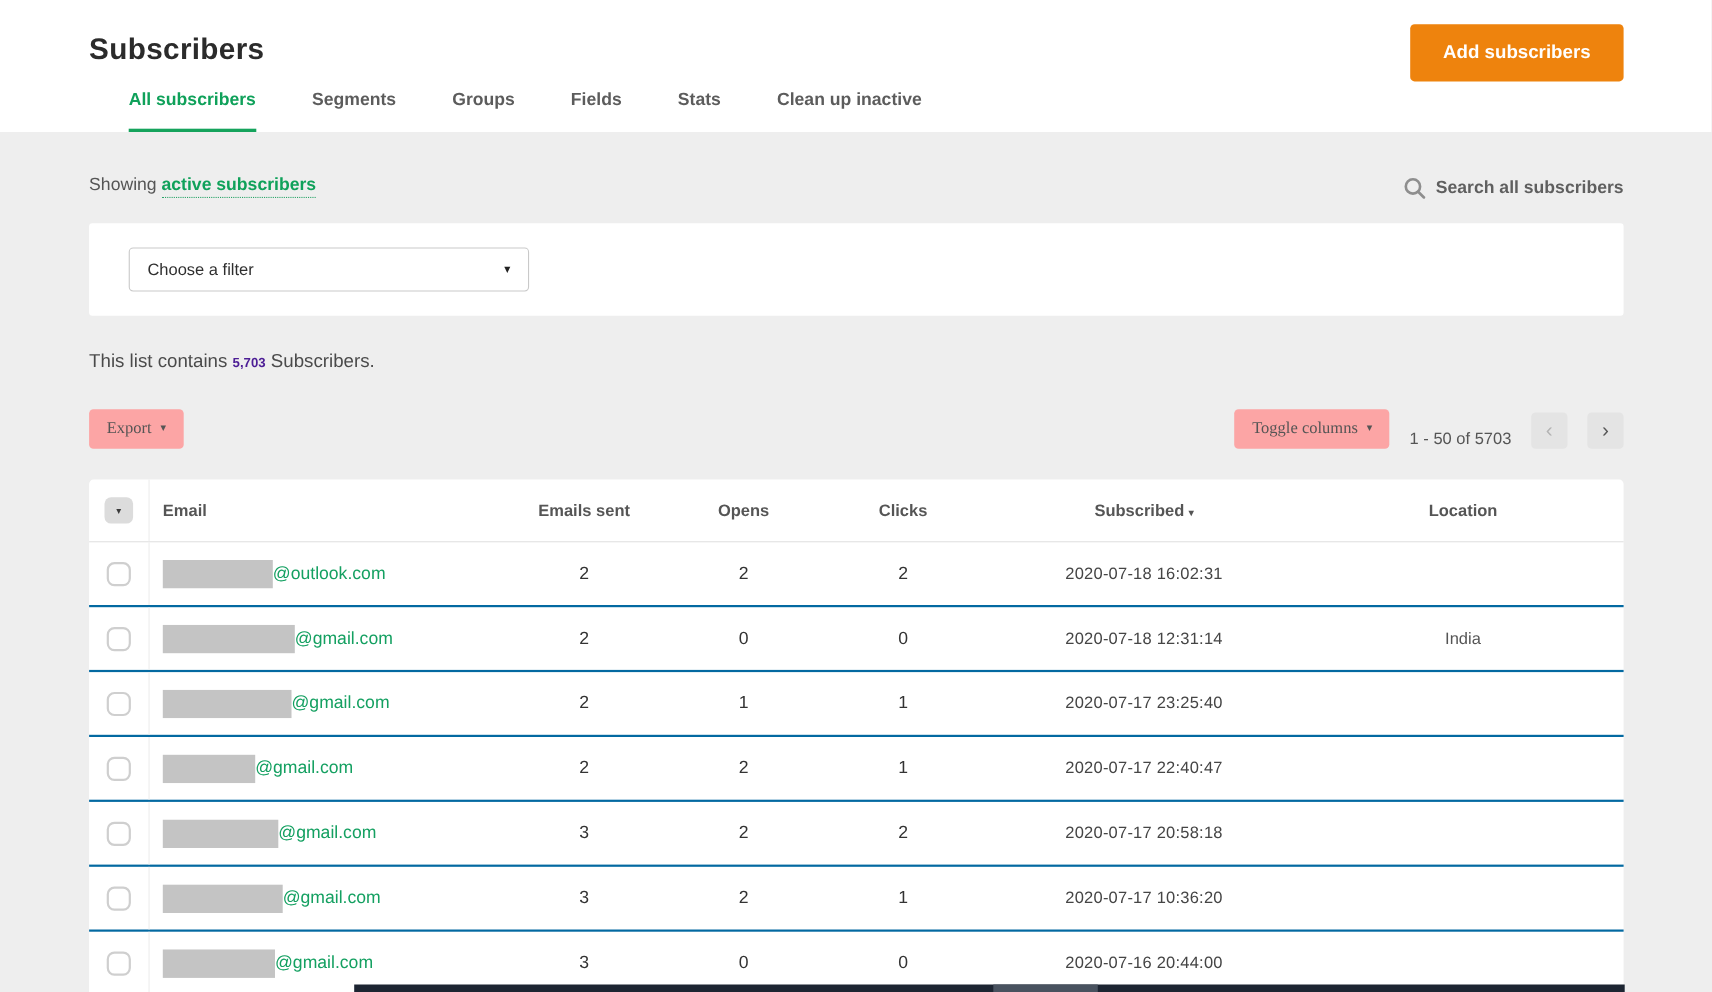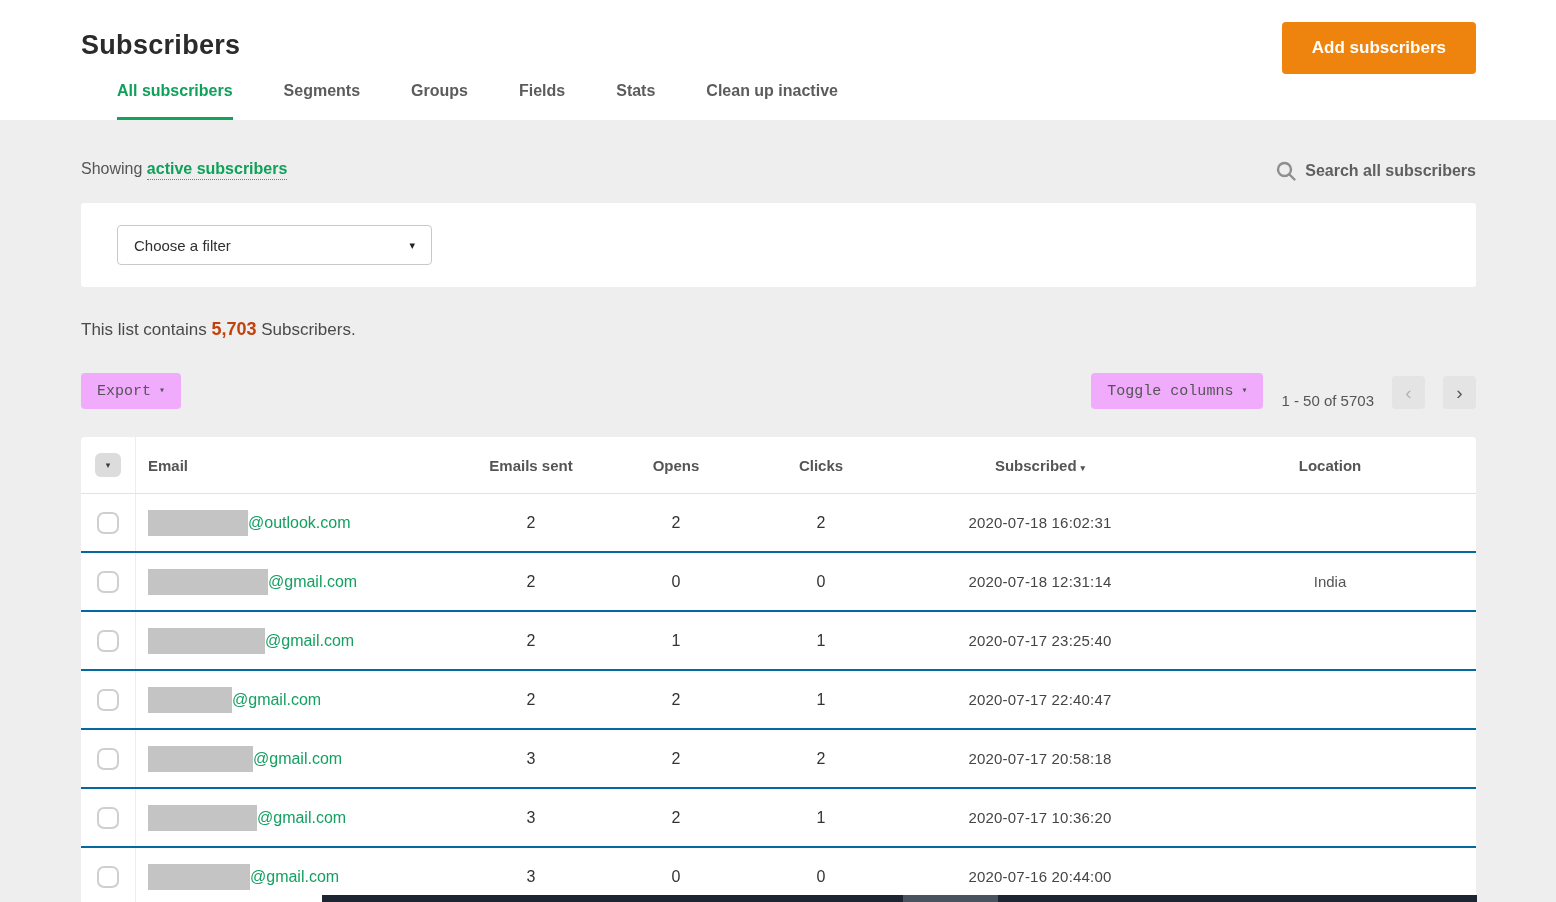--- a/index.html
+++ b/index.html
@@ -41,34 +41,34 @@
   }
   .search-box { display:flex; align-items:center; gap:8px; cursor:pointer; }
   .search-box svg { display:block; }
   .search-label { font-size:16px; font-weight:700; color:#5f5f5f; }
 
   .filter-card {
     margin-top:21px; background:#fff; border-radius:3px; height:84px;
     display:flex; align-items:center; padding-left:36px;
   }
   .filter-dropdown {
-    width:315px; height:40px; background:#fff;
+    width:364px; height:40px; background:#fff;
     border:1px solid #c9c9c9; border-radius:4px;
     display:flex; align-items:center; justify-content:space-between;
     padding:0 16px; font-size:15px; color:#2f2f2f; cursor:pointer;
   }
   .caret { font-size:11px; color:#222; line-height:1; }
 
   .summary { margin-top:32px; font-size:17px; color:#4a4a4a; }
-  .summary b { color:#c2410c; font-size:18px; }
+  .summary b { color:#4c1d95; font-size:12px; }
 
   .actions-row { margin-top:33px; display:flex; justify-content:space-between; align-items:center; }
   .gray-btn {
-    background:#f0abfc; border:none; border-radius:4px; height:36px;
-    color:#555; font-size:15px; font-family:Liberation Mono, monospace; cursor:pointer;
+    background:#fca5a5; border:none; border-radius:4px; height:36px;
+    color:#555; font-size:15px; font-family:Liberation Serif, serif; cursor:pointer;
     display:inline-flex; align-items:center; gap:8px; padding:0 16px;
   }
   .gray-btn .caret { color:#555; font-size:10px; }
   .actions-right { display:flex; align-items:flex-end; }
   .pagination-text { font-size:15px; color:#555; margin:0 18px 0 18px; }
   .page-btn {
     width:33px; height:33px; background:#e4e4e4; border:none; border-radius:4px;
     font-size:19px; line-height:1; cursor:pointer; font-family:inherit;
   }
   .page-btn.prev { color:#b3b3b3; margin-right:18px; }

